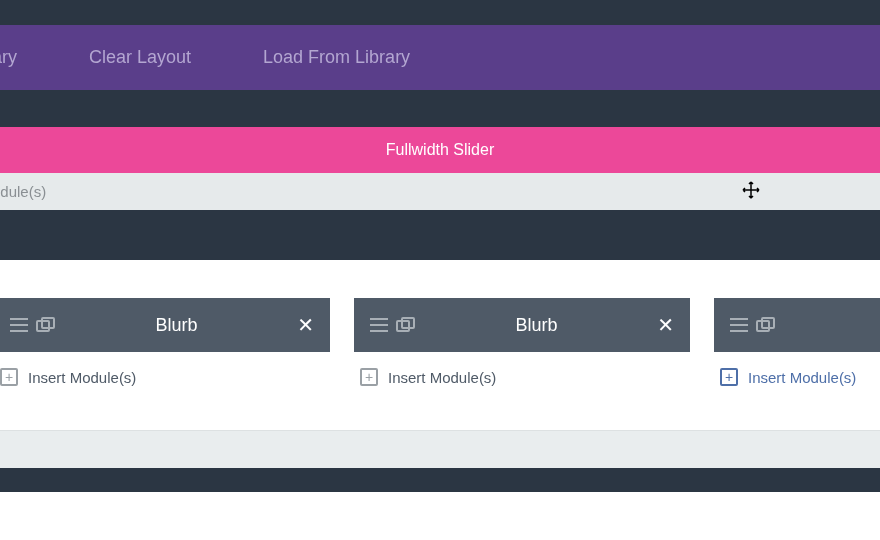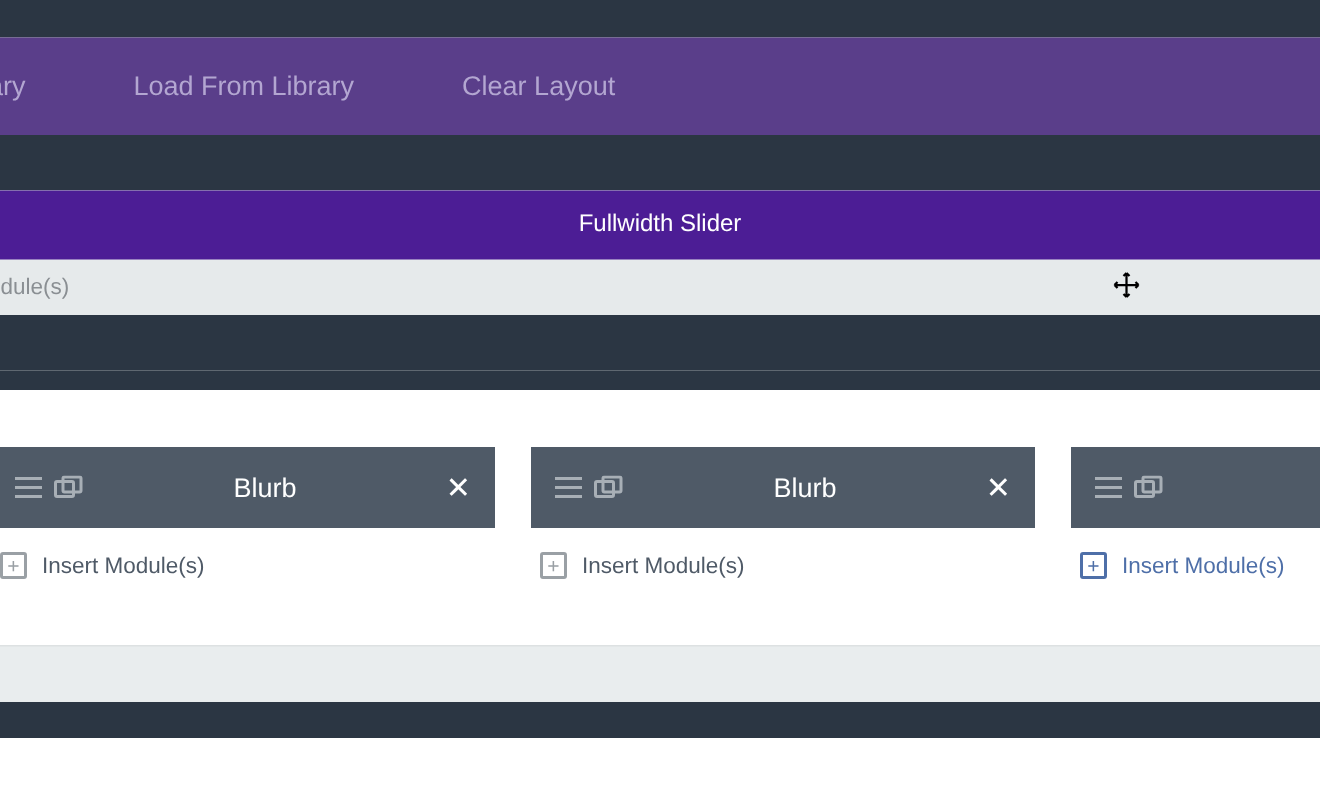--- a/index.html
+++ b/index.html
@@ -30,21 +30,21 @@
   .dark-strip {
     background: #2b3643;
     height: 37px;
   }
   .dark-strip.sm { height: 13px; }
   .slider-block {
     background: #e6eaeb;
     padding: 0;
   }
   .slider-header {
-    background: #4c1d95;
+    background: #ec4899;
     color: #fff;
     text-align: center;
     font-size: 16px;
     padding: 14px 0;
   }
   .slider-row {
     display: flex;
     align-items: center;
     padding: 10px 26px 10px 0;
     color: #8a8f93;
@@ -136,22 +136,22 @@
   }
   .page-pad { height: 10px; background:#fff; }
 </style>
 </head>
 <body>
 
 <div class="top-dark"></div>
 
 <div class="purple-bar">
   <div class="item first">rary</div>
+  <div class="item">Clear Layout</div>
   <div class="item">Load From Library</div>
-  <div class="item">Clear Layout</div>
 </div>
 
 <div class="dark-strip"></div>
 
 <div class="slider-block">
   <div class="slider-header">Fullwidth Slider</div>
   <div class="slider-row">
     <span class="lbl">odule(s)</span>
     <span class="move-icon">
       <svg width="18" height="18" viewBox="0 0 18 18" fill="none" stroke="#000" stroke-width="1.5">

